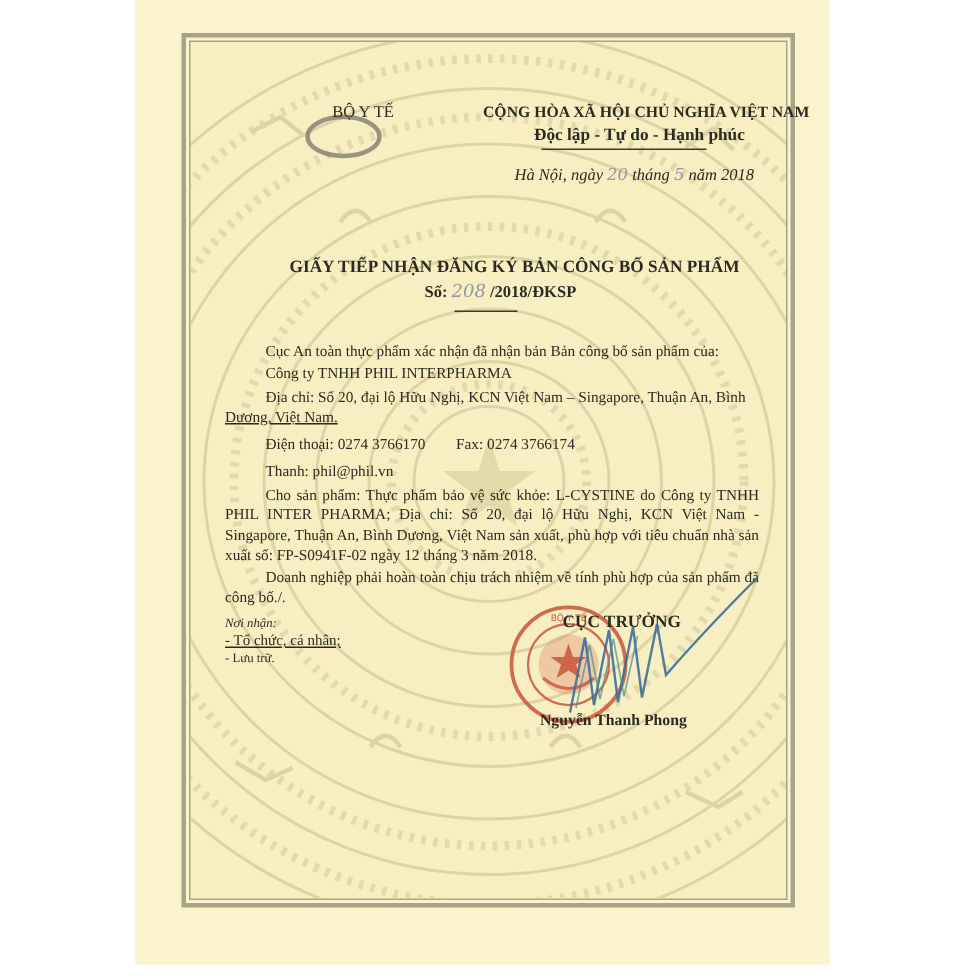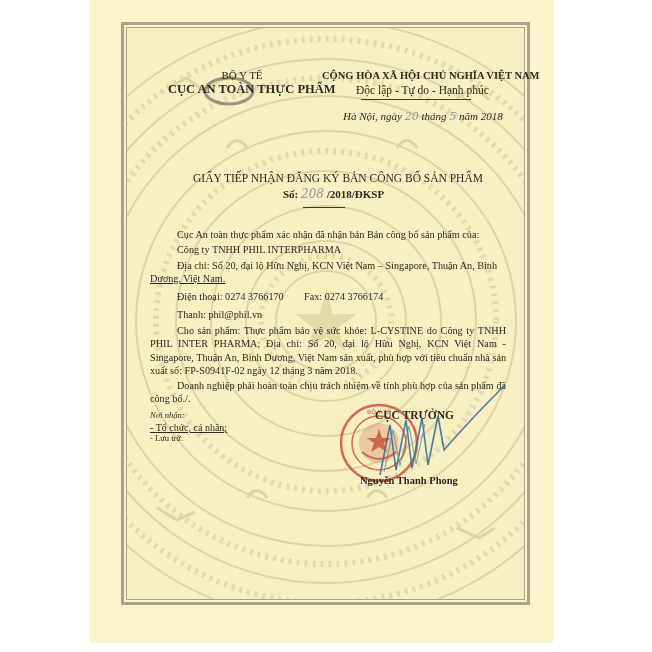--- a/index.html
+++ b/index.html
@@ -21,25 +21,25 @@
     border:1px solid #a8a489; box-sizing:border-box;
     background:#f7efc2;
     overflow:hidden;
   }
   .drum { position:absolute; left:0; top:0; width:399px; height:573px; }
   .content { position:absolute; left:0; top:0; width:652px; height:652px; }
   .abs { position:absolute; white-space:nowrap; }
   .hdr-left-1 { left:207px; top:69px; font-size:11px; width:70px; text-align:center; }
   .hdr-left-2 { left:168px; top:82px; font-size:12.5px; font-weight:bold; }
   .hdr-right-1 { left:322px; top:70px; font-size:10.5px; font-weight:bold; }
-  .hdr-right-2 { left:356px; top:84px; font-size:11.5px; font-weight:normal; }
+  .hdr-right-2 { left:356px; top:84px; font-size:11.5px; font-weight:bold; }
   .hdr-rule { position:absolute; left:361px; top:99px; width:110px; height:1px; background:#3a3a30; }
   .hdr-date { left:343px; top:110px; font-size:11px; font-style:italic; }
   .hand { font-family:"DejaVu Serif", serif; color:#8f96a8; font-style:italic; }
-  .title { left:193px; top:172px; font-size:11.5px; font-weight:normal; }
+  .title { left:193px; top:172px; font-size:11.5px; font-weight:bold; }
   .so-line { left:283px; top:187px; font-size:11px; font-weight:bold; }
   .title-rule { position:absolute; left:303px; top:207px; width:42px; height:1px; background:#3a3a30; }
   .para { font-size:10.2px; line-height:13.5px; }
   .p1 { left:177px; top:228px; }
   .p2 { left:177px; top:243px; }
   .p3 { left:177px; top:259px; }
   .p3b { left:150px; top:272px;text-decoration:underline; }
   .p4 { left:177px; top:290px; }
   .p4fax { left:304px; top:290px; }
   .p5 { left:177px; top:308px; }
@@ -93,21 +93,20 @@
   </svg>
 </div>
 
 <div class="content">
 
   <svg class="stamp-small" viewBox="0 0 58 42">
     <ellipse cx="29" cy="25" rx="24" ry="13" fill="none" stroke="#77766a" stroke-width="3" opacity="0.75"></ellipse>
   </svg>
 
   <div class="abs hdr-left-1">BỘ Y TẾ</div>
-  <div class="abs hdr-left-2">CỤC AN TOÀN THỰC PHẨM</div>
 
   <div class="abs hdr-right-1">CỘNG HÒA XÃ HỘI CHỦ NGHĨA VIỆT NAM</div>
   <div class="abs hdr-right-2">Độc lập - Tự do - Hạnh phúc</div>
   <div class="hdr-rule"></div>
 
   <div class="abs hdr-date">
     <span>Hà Nội, ngày </span><span class="hand">20</span><span> tháng </span><span class="hand">5</span><span> năm 2018</span>
   </div>
 
   <div class="abs title">GIẤY TIẾP NHẬN ĐĂNG KÝ BẢN CÔNG BỐ SẢN PHẨM</div>

